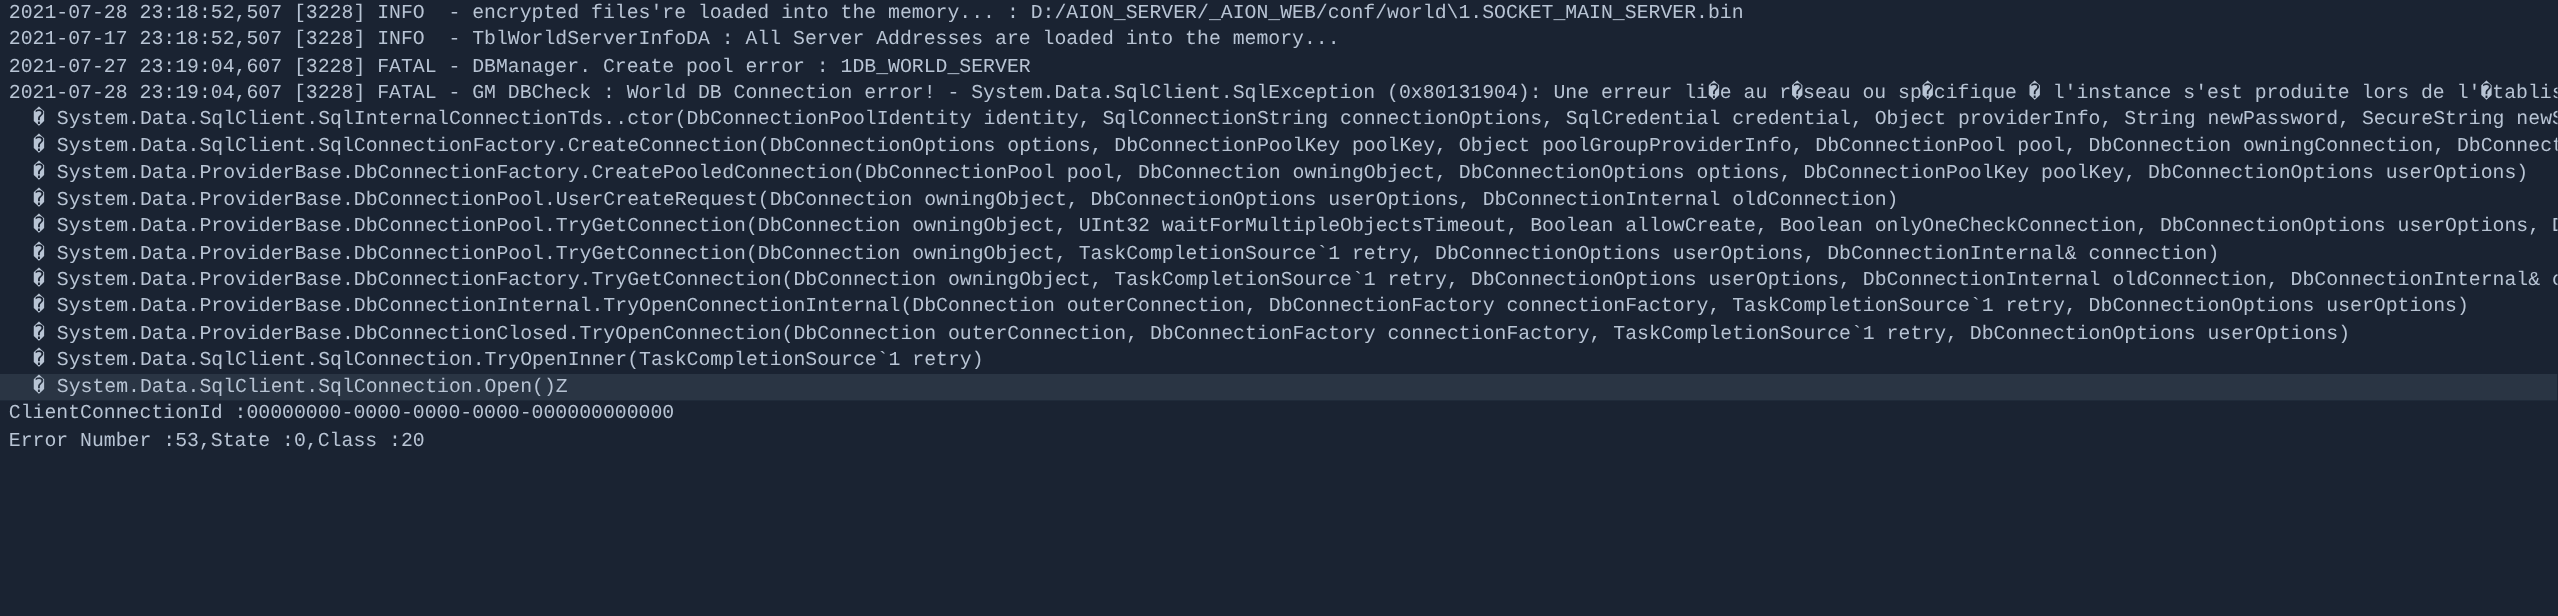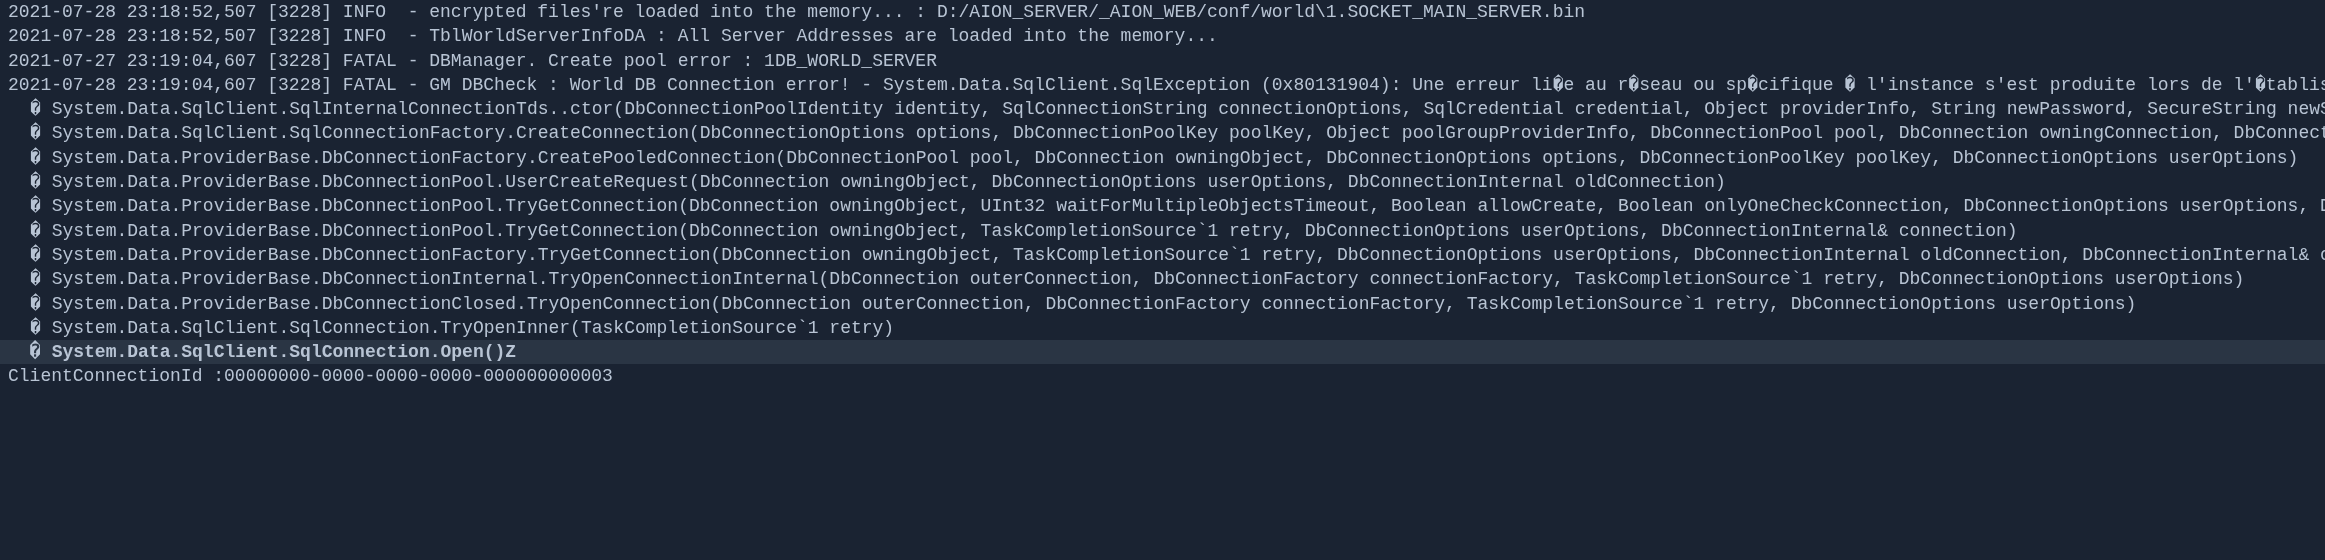--- a/index.html
+++ b/index.html
@@ -18,42 +18,42 @@
       overflow-x: hidden;
       width: 2325px;
       height: 560px;
     }
     .log-line {
       padding: 0 8px;
       white-space: pre;
     }
     .log-line.highlighted {
       background-color: #2a3544;
-      font-weight: bold;
     }
     .indent-1 {
       padding-left: 30px;
     }
     .indent-2 {
       padding-left: 42px;
     }
   </style>
 </head>
 <body>
 
 <div id="log-container">
     <div class="log-line">2021-07-28 23:18:52,507 [3228] INFO  - encrypted files're loaded into the memory... : D:/AION_SERVER/_AION_WEB/conf/world\1.SOCKET_MAIN_SERVER.bin</div>
-    <div class="log-line">2021-07-28 23:18:52,507 [3228] INFO  - TblWorldServerInfoDA : All Server Addresses are loaded into the memory...</div>
+    <div class="log-line">2021-07-17 23:18:52,507 [3228] INFO  - TblWorldServerInfoDA : All Server Addresses are loaded into the memory...</div>
     <div class="log-line">2021-07-27 23:19:04,607 [3228] FATAL - DBManager. Create pool error : 1DB_WORLD_SERVER</div>
     <div class="log-line">2021-07-28 23:19:04,607 [3228] FATAL - GM DBCheck : World DB Connection error! - System.Data.SqlClient.SqlException (0x80131904): Une erreur li�e au r�seau ou sp�cifique � l'instance s'est produite lors de l'�tablissement d'une connexion � SQL</div>
     <div class="log-line indent-1">� System.Data.SqlClient.SqlInternalConnectionTds..ctor(DbConnectionPoolIdentity identity, SqlConnectionString connectionOptions, SqlCredential credential, Object providerInfo, String newPassword, SecureString newSecurePassword, Boolean redirect</div>
     <div class="log-line indent-1">� System.Data.SqlClient.SqlConnectionFactory.CreateConnection(DbConnectionOptions options, DbConnectionPoolKey poolKey, Object poolGroupProviderInfo, DbConnectionPool pool, DbConnection owningConnection, DbConnectionOptions userOptions)</div>
     <div class="log-line indent-1">� System.Data.ProviderBase.DbConnectionFactory.CreatePooledConnection(DbConnectionPool pool, DbConnection owningObject, DbConnectionOptions options, DbConnectionPoolKey poolKey, DbConnectionOptions userOptions)</div>
     <div class="log-line indent-1">� System.Data.ProviderBase.DbConnectionPool.UserCreateRequest(DbConnection owningObject, DbConnectionOptions userOptions, DbConnectionInternal oldConnection)</div>
     <div class="log-line indent-1">� System.Data.ProviderBase.DbConnectionPool.TryGetConnection(DbConnection owningObject, UInt32 waitForMultipleObjectsTimeout, Boolean allowCreate, Boolean onlyOneCheckConnection, DbConnectionOptions userOptions, DbConnectionInternal&amp; connectior</div>
     <div class="log-line indent-1">� System.Data.ProviderBase.DbConnectionPool.TryGetConnection(DbConnection owningObject, TaskCompletionSource`1 retry, DbConnectionOptions userOptions, DbConnectionInternal&amp; connection)</div>
     <div class="log-line indent-1">� System.Data.ProviderBase.DbConnectionFactory.TryGetConnection(DbConnection owningObject, TaskCompletionSource`1 retry, DbConnectionOptions userOptions, DbConnectionInternal oldConnection, DbConnectionInternal&amp; connection)</div>
     <div class="log-line indent-1">� System.Data.ProviderBase.DbConnectionInternal.TryOpenConnectionInternal(DbConnection outerConnection, DbConnectionFactory connectionFactory, TaskCompletionSource`1 retry, DbConnectionOptions userOptions)</div>
     <div class="log-line indent-1">� System.Data.ProviderBase.DbConnectionClosed.TryOpenConnection(DbConnection outerConnection, DbConnectionFactory connectionFactory, TaskCompletionSource`1 retry, DbConnectionOptions userOptions)</div>
     <div class="log-line indent-1">� System.Data.SqlClient.SqlConnection.TryOpenInner(TaskCompletionSource`1 retry)</div>
     <div class="log-line indent-1 highlighted">� System.Data.SqlClient.SqlConnection.Open()Z</div>
-    <div class="log-line">ClientConnectionId :00000000-0000-0000-0000-000000000003</div>
+    <div class="log-line">ClientConnectionId :00000000-0000-0000-0000-000000000000</div>
+    <div class="log-line">Error Number :53,State :0,Class :20</div>
   </div>
 
 </body></html>

